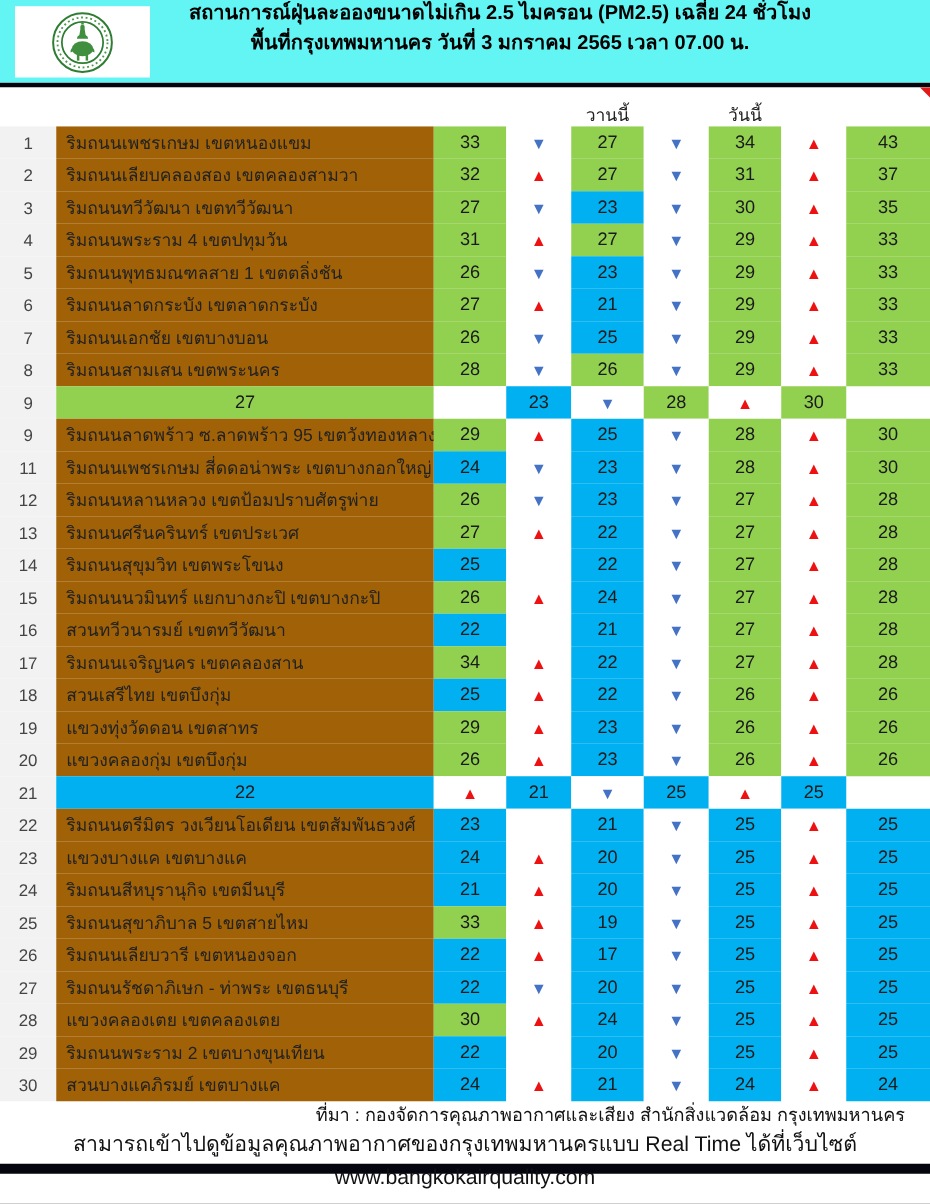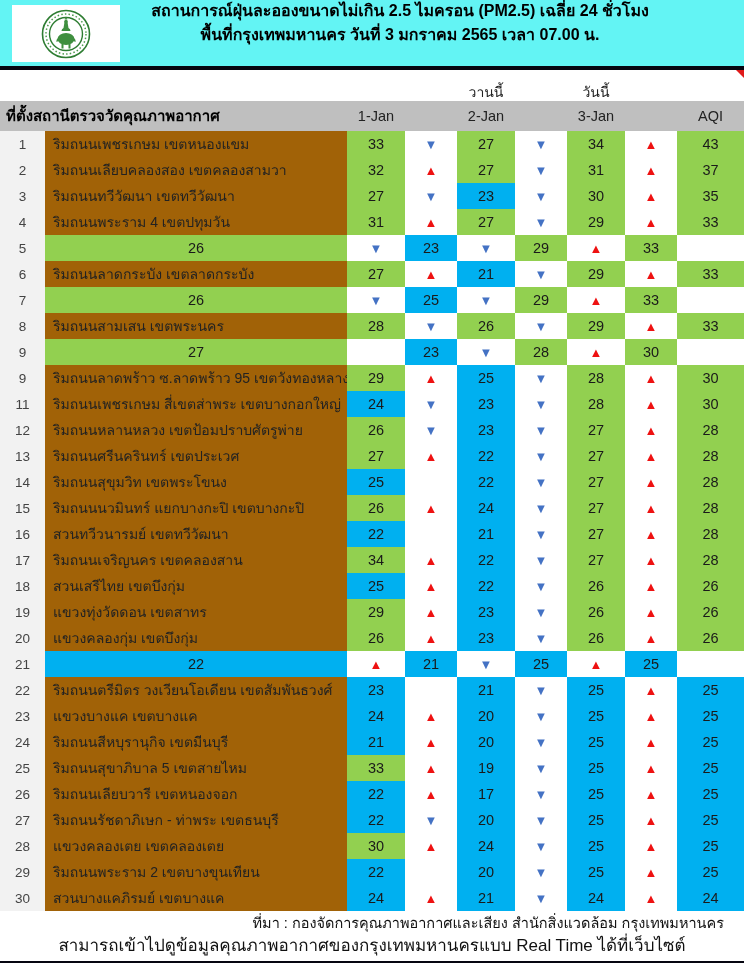--- a/index.html
+++ b/index.html
@@ -69,30 +69,20 @@
     </div>
   </div>
   <div class="banner-divider"></div>
 
   <div class="subheader">
     <div class="day-label lbl-yesterday">วานนี้</div>
     <div class="day-label lbl-today">วันนี้</div>
     <div class="corner-flag"></div>
   </div>
 
-  <div class="grid thead">
-    <div class="th-station">ที่ตั้งสถานีตรวจวัดคุณภาพอากาศ</div>
-    <div class="th-date">1-Jan</div>
-    <div></div>
-    <div class="th-date">2-Jan</div>
-    <div></div>
-    <div class="th-date">3-Jan</div>
-    <div></div>
-    <div class="th-date">AQI</div>
-  </div>
 
   <div id="rows">
       <div class="grid trow">
         <div class="cell num">1</div>
         <div class="cell name">ริมถนนเพชรเกษม เขตหนองแขม</div>
         <div class="cell bg-g">33</div>
         <div class="cell arr">
           <span class="arrow down">▼</span>
         </div>
         <div class="cell bg-g">27</div>
@@ -151,20 +141,21 @@
           <span class="arrow down">▼</span>
         </div>
         <div class="cell bg-g">29</div>
         <div class="cell arr">
           <span class="arrow up">▲</span>
         </div>
         <div class="cell bg-g">33</div>
       </div>
       <div class="grid trow">
         <div class="cell num">5</div>
+        <div class="cell name">ริมถนนพุทธมณฑลสาย 1 เขตตลิ่งชัน</div>
         <div class="cell bg-g">26</div>
         <div class="cell arr">
           <span class="arrow down">▼</span>
         </div>
         <div class="cell bg-b">23</div>
         <div class="cell arr">
           <span class="arrow down">▼</span>
         </div>
         <div class="cell bg-g">29</div>
         <div class="cell arr">
@@ -184,20 +175,21 @@
           <span class="arrow down">▼</span>
         </div>
         <div class="cell bg-g">29</div>
         <div class="cell arr">
           <span class="arrow up">▲</span>
         </div>
         <div class="cell bg-g">33</div>
       </div>
       <div class="grid trow">
         <div class="cell num">7</div>
+        <div class="cell name">ริมถนนเอกชัย เขตบางบอน</div>
         <div class="cell bg-g">26</div>
         <div class="cell arr">
           <span class="arrow down">▼</span>
         </div>
         <div class="cell bg-b">25</div>
         <div class="cell arr">
           <span class="arrow down">▼</span>
         </div>
         <div class="cell bg-g">29</div>
         <div class="cell arr">
@@ -248,21 +240,21 @@
           <span class="arrow down">▼</span>
         </div>
         <div class="cell bg-g">28</div>
         <div class="cell arr">
           <span class="arrow up">▲</span>
         </div>
         <div class="cell bg-g">30</div>
       </div>
       <div class="grid trow">
         <div class="cell num">11</div>
-        <div class="cell name">ริมถนนเพชรเกษม สี่เขตส่าพระ เขตบางกอกใหญ่</div>
+        <div class="cell name">ริมถนนเพชรเกษม สี่ดดอน่าพระ เขตบางกอกใหญ่</div>
         <div class="cell bg-b">24</div>
         <div class="cell arr">
           <span class="arrow down">▼</span>
         </div>
         <div class="cell bg-b">23</div>
         <div class="cell arr">
           <span class="arrow down">▼</span>
         </div>
         <div class="cell bg-g">28</div>
         <div class="cell arr">

